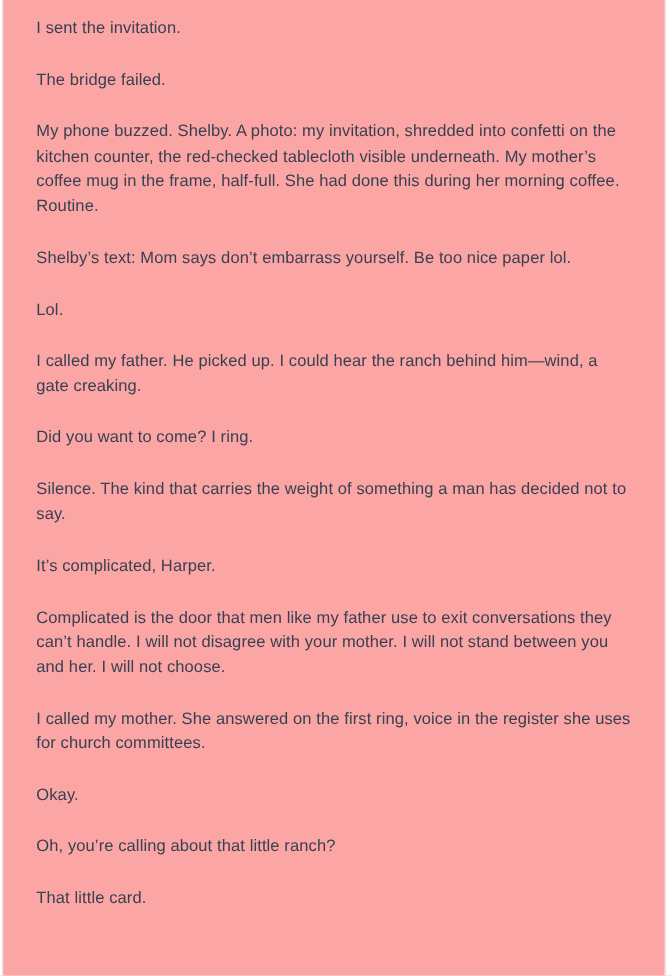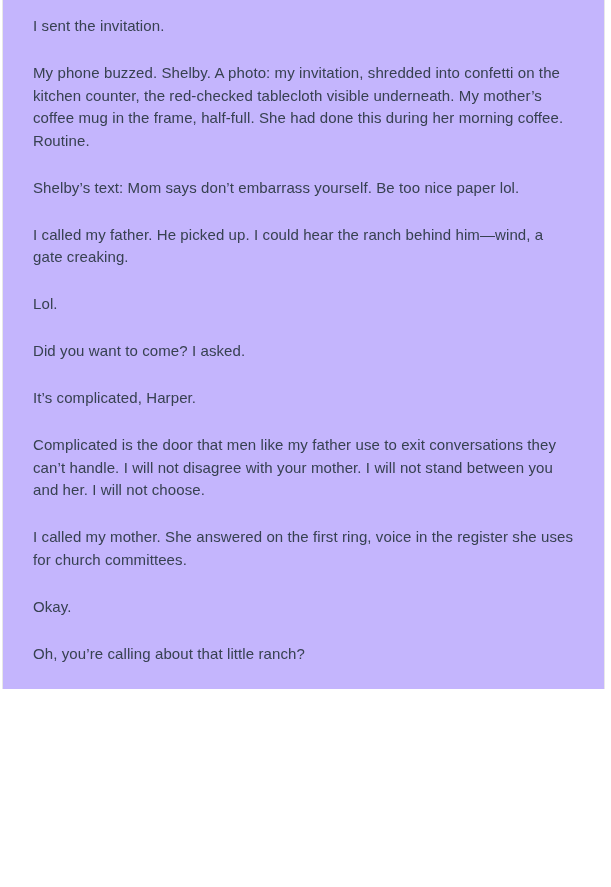--- a/index.html
+++ b/index.html
@@ -10,24 +10,24 @@
     width: 611px;
     height: 887px;
     overflow: hidden;
     background: #ffffff;
     font-family: "Liberation Sans", sans-serif;
   }
   .doc-column {
     box-sizing: border-box;
     margin-left: 2px;
     width: 603px;
-    height: 689px;
+    height: 887px;
     border-left: 1px solid #e7e7e9;
     border-right: 1px solid #e7e7e9;
-    background: #c4b5fd;
+    background: #fca5a5;
     overflow: hidden;
   }
   .doc-content {
     box-sizing: border-box;
     padding: 15px 27px 0 30px;
     width: 100%;
     font-size: 15px;
     line-height: 22.5px;
     color: #374151;
     letter-spacing: 0.1px;
@@ -36,25 +36,27 @@
     margin: 0 0 24.5px 0;
     padding: 0;
   }
 </style>
 </head>
 <body>
 
 <div class="doc-column">
   <div class="doc-content">
     <p>I sent the invitation.</p>
+    <p>The bridge failed.</p>
     <p>My phone buzzed. Shelby. A photo: my invitation, shredded into confetti on the kitchen counter, the red-checked tablecloth visible underneath. My mother’s coffee mug in the frame, half-full. She had done this during her morning coffee. Routine.</p>
     <p>Shelby’s text: Mom says don’t embarrass yourself. Be too nice paper lol.</p>
+    <p>Lol.</p>
     <p>I called my father. He picked up. I could hear the ranch behind him—wind, a gate creaking.</p>
-    <p>Lol.</p>
-    <p>Did you want to come? I asked.</p>
+    <p>Did you want to come? I ring.</p>
+    <p>Silence. The kind that carries the weight of something a man has decided not to say.</p>
     <p>It’s complicated, Harper.</p>
     <p>Complicated is the door that men like my father use to exit conversations they can’t handle. I will not disagree with your mother. I will not stand between you and her. I will not choose.</p>
     <p>I called my mother. She answered on the first ring, voice in the register she uses for church committees.</p>
     <p>Okay.</p>
     <p>Oh, you’re calling about that little ranch?</p>
     <p>That little card.</p>
   </div>
 </div>
 
 </body></html>

